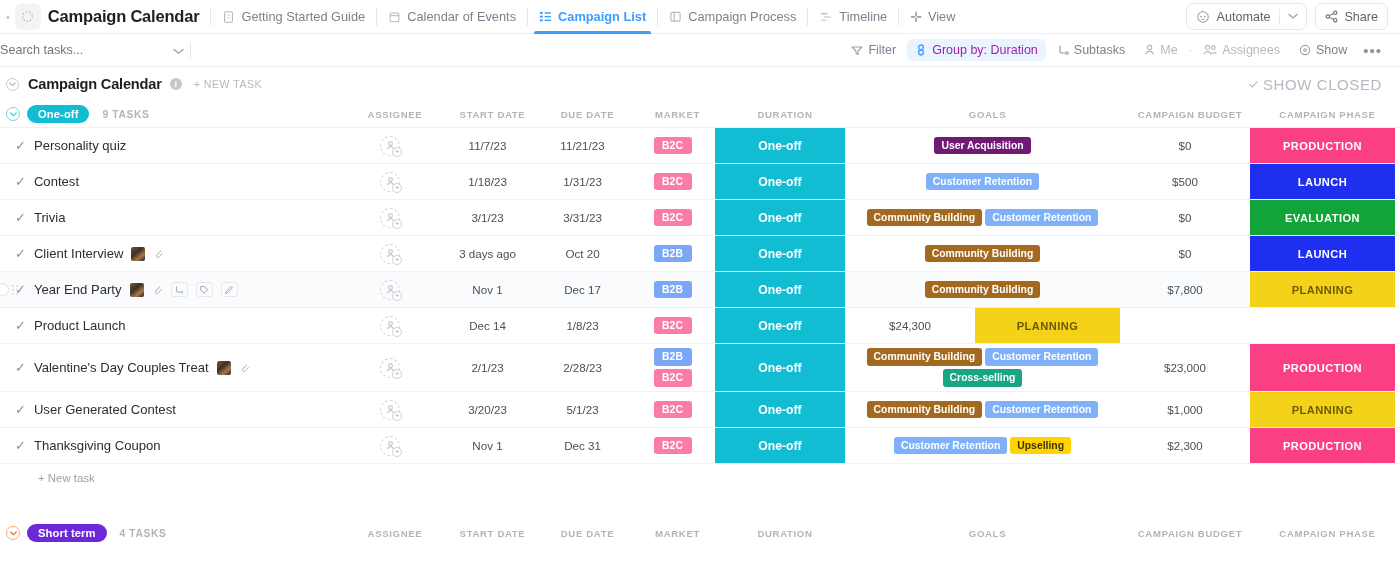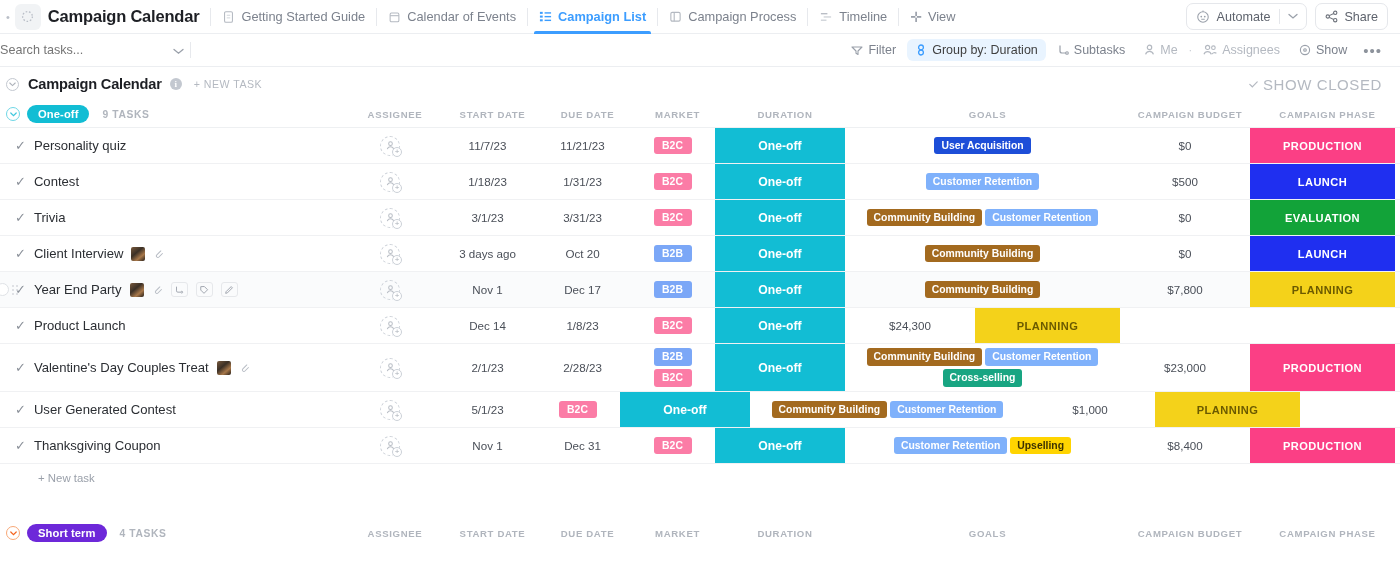--- a/index.html
+++ b/index.html
@@ -68,21 +68,21 @@
     font-family: "Liberation Sans", sans-serif; flex: 1; background: transparent;
   }
   .search-caret { padding: 0 6px; }
   .search-div { width: 1px; height: 16px; background: #e7e9ed; }
   .tools-right { margin-left: auto; display: flex; align-items: center; gap: 3px; padding-right: 13px; }
   .tool {
     display: flex; align-items: center; gap: 5px;
     padding: 4px 8px; border-radius: 6px;
     font-size: 12.5px; color: #7c828d; white-space: nowrap;
   }
-  .tool.active { background: #e9f4ff; color: #404040; }
+  .tool.active { background: #e9f4ff; color: #a21caf; }
   .tool.muted { color: #b4b9c1; }
   .tool-dot { color: #c7ccd3; font-size: 11px; }
   .tool-more { color: #8d939c; font-size: 15px; letter-spacing: 1px; padding: 0 5px; }
 
   
   .list-head {
     height: 34px; display: flex; align-items: center; padding-left: 6px;
     background: #fff;
   }
   .chev-circle {
@@ -395,21 +395,21 @@
             <span class="plusdot">+</span>
           </span>
         </div>
         <div class="cell c-start">11/7/23</div>
         <div class="cell c-due">11/21/23</div>
         <div class="cell c-market market-stack">
           <span class="tag market-tag" style="background:#fb7ca6">B2C</span>
         </div>
         <div class="cell c-dur dur-cell" style="background:#12bdd4">One-off</div>
         <div class="cell c-goals goals-cell">
-          <span class="tag" style="background:#1d4ed8">User Acquisition</span>
+          <span class="tag" style="background:#701a75">User Acquisition</span>
         </div>
         <div class="cell c-budget">$0</div>
         <div class="cell c-phase phase-cell" style="background:#fb3f85">PRODUCTION</div>
       </div>
       <div class="row">
         <div class="cell name c-name">
           <span class="check">✓</span>
           <span class="task-title">Contest</span>
         </div>
         <div class="cell c-assign">
@@ -616,20 +616,21 @@
         </div>
         <div class="cell c-assign">
           <span class="avatar">
             <svg width="11" height="11" viewBox="0 0 12 12">
               <circle cx="6" cy="4" r="2" fill="none" stroke="#b7bcc4" stroke-width="1.1"></circle>
               <path d="M2.5 10 A3.6 3.6 0 0 1 9.5 10" fill="none" stroke="#b7bcc4" stroke-width="1.1"></path>
             </svg>
             <span class="plusdot">+</span>
           </span>
         </div>
+        <div class="cell c-start">3/20/23</div>
         <div class="cell c-due">5/1/23</div>
         <div class="cell c-market market-stack">
           <span class="tag market-tag" style="background:#fb7ca6">B2C</span>
         </div>
         <div class="cell c-dur dur-cell" style="background:#12bdd4">One-off</div>
         <div class="cell c-goals goals-cell">
           <span class="tag" style="background:#a36a1f">Community Building</span>
           <span class="tag" style="background:#7fb1fb">Customer Retention</span>
         </div>
         <div class="cell c-budget">$1,000</div>
@@ -652,21 +653,21 @@
         <div class="cell c-start">Nov 1</div>
         <div class="cell c-due">Dec 31</div>
         <div class="cell c-market market-stack">
           <span class="tag market-tag" style="background:#fb7ca6">B2C</span>
         </div>
         <div class="cell c-dur dur-cell" style="background:#12bdd4">One-off</div>
         <div class="cell c-goals goals-cell">
           <span class="tag" style="background:#7fb1fb">Customer Retention</span>
           <span class="tag" style="background:#ffd400;color:#3d3200">Upselling</span>
         </div>
-        <div class="cell c-budget">$8,400</div>
+        <div class="cell c-budget">$2,300</div>
         <div class="cell c-phase phase-cell" style="background:#fb3f85">PRODUCTION</div>
       </div>
     </div>
 
   <div class="newtask-row">+ New task</div>
   <div class="gap-block"></div>
 
   <div class="group-header">
     <span class="grp-chev" style="border-color:#f8a877">
       <svg width="7" height="5" viewBox="0 0 7 5">

